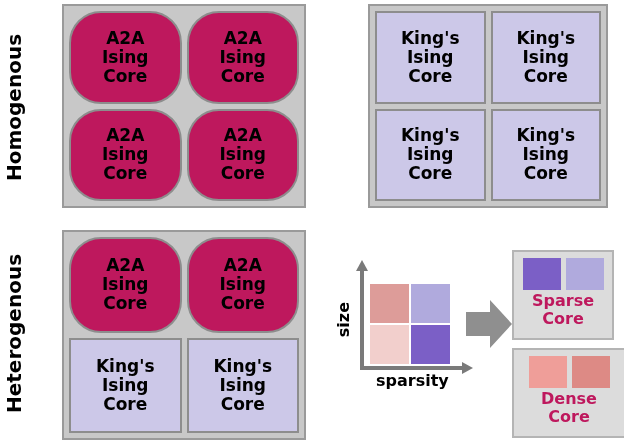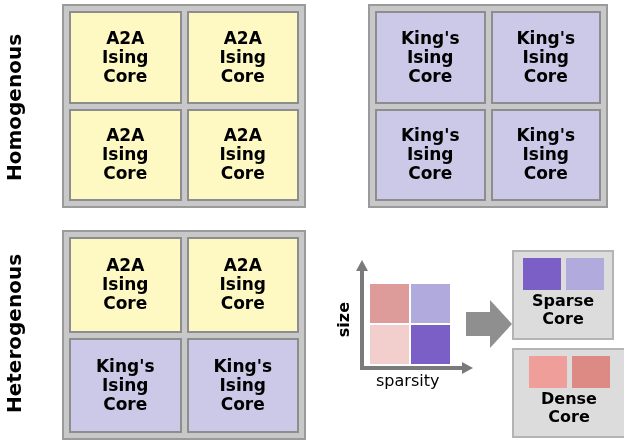--- a/index.html
+++ b/index.html
@@ -66,21 +66,21 @@
     display: flex;
     flex-direction: column;
     align-items: center;
     justify-content: center;
     font-weight: bold;
     font-size: 17px;
     line-height: 1.12;
     color: #000000;
     text-align: center;
   }
-  .core-pink { background: #fef9c3; }
+  .core-pink { background: #be185d; border-radius: 32px; }
   .core-purple { background: #ccc8e8; }
   .core span { display: block; }
 
   #chip-homog-a2a   { left: 62px;  top: 4px;   width: 244px; height: 204px; }
   #chip-homog-kings { left: 368px; top: 4px;   width: 240px; height: 204px; }
   #chip-hetero      { left: 62px;  top: 230px; width: 244px; height: 210px; }
 
   
   #workload-group {
     position: absolute;
@@ -105,21 +105,21 @@
     font-weight: bold;
     color: #000000;
     writing-mode: vertical-rl;
     transform: rotate(180deg);
   }
   #workload-xlabel {
     position: absolute;
     left: 38px;
     top: 113px;
     font-size: 16px;
-    font-weight: normal;
+    font-weight: bold;
     color: #000000;
   }
   .axis-line {
     position: absolute;
     background: #7a7a7a;
   }
   #workload-yaxis { left: 22px; top: 12px; width: 4px; height: 100px; }
   #workload-xaxis { left: 22px; top: 108px; width: 104px; height: 4px; }
   .axis-arrow {
     position: absolute;
@@ -177,21 +177,21 @@
   .out-swatch {
     width: 38px;
     height: 32px;
   }
   .out-label {
     margin-top: 2px;
     text-align: center;
     font-weight: bold;
     font-size: 16px;
     line-height: 1.1;
-    color: #000000;
+    color: #be185d;
   }
 </style>
 </head>
 <body>
 
 <div class="canvas">
 
   <div class="row-label" id="label-homogenous">Homogenous</div>
   <div class="row-label" id="label-heterogenous">Heterogenous</div>
 

